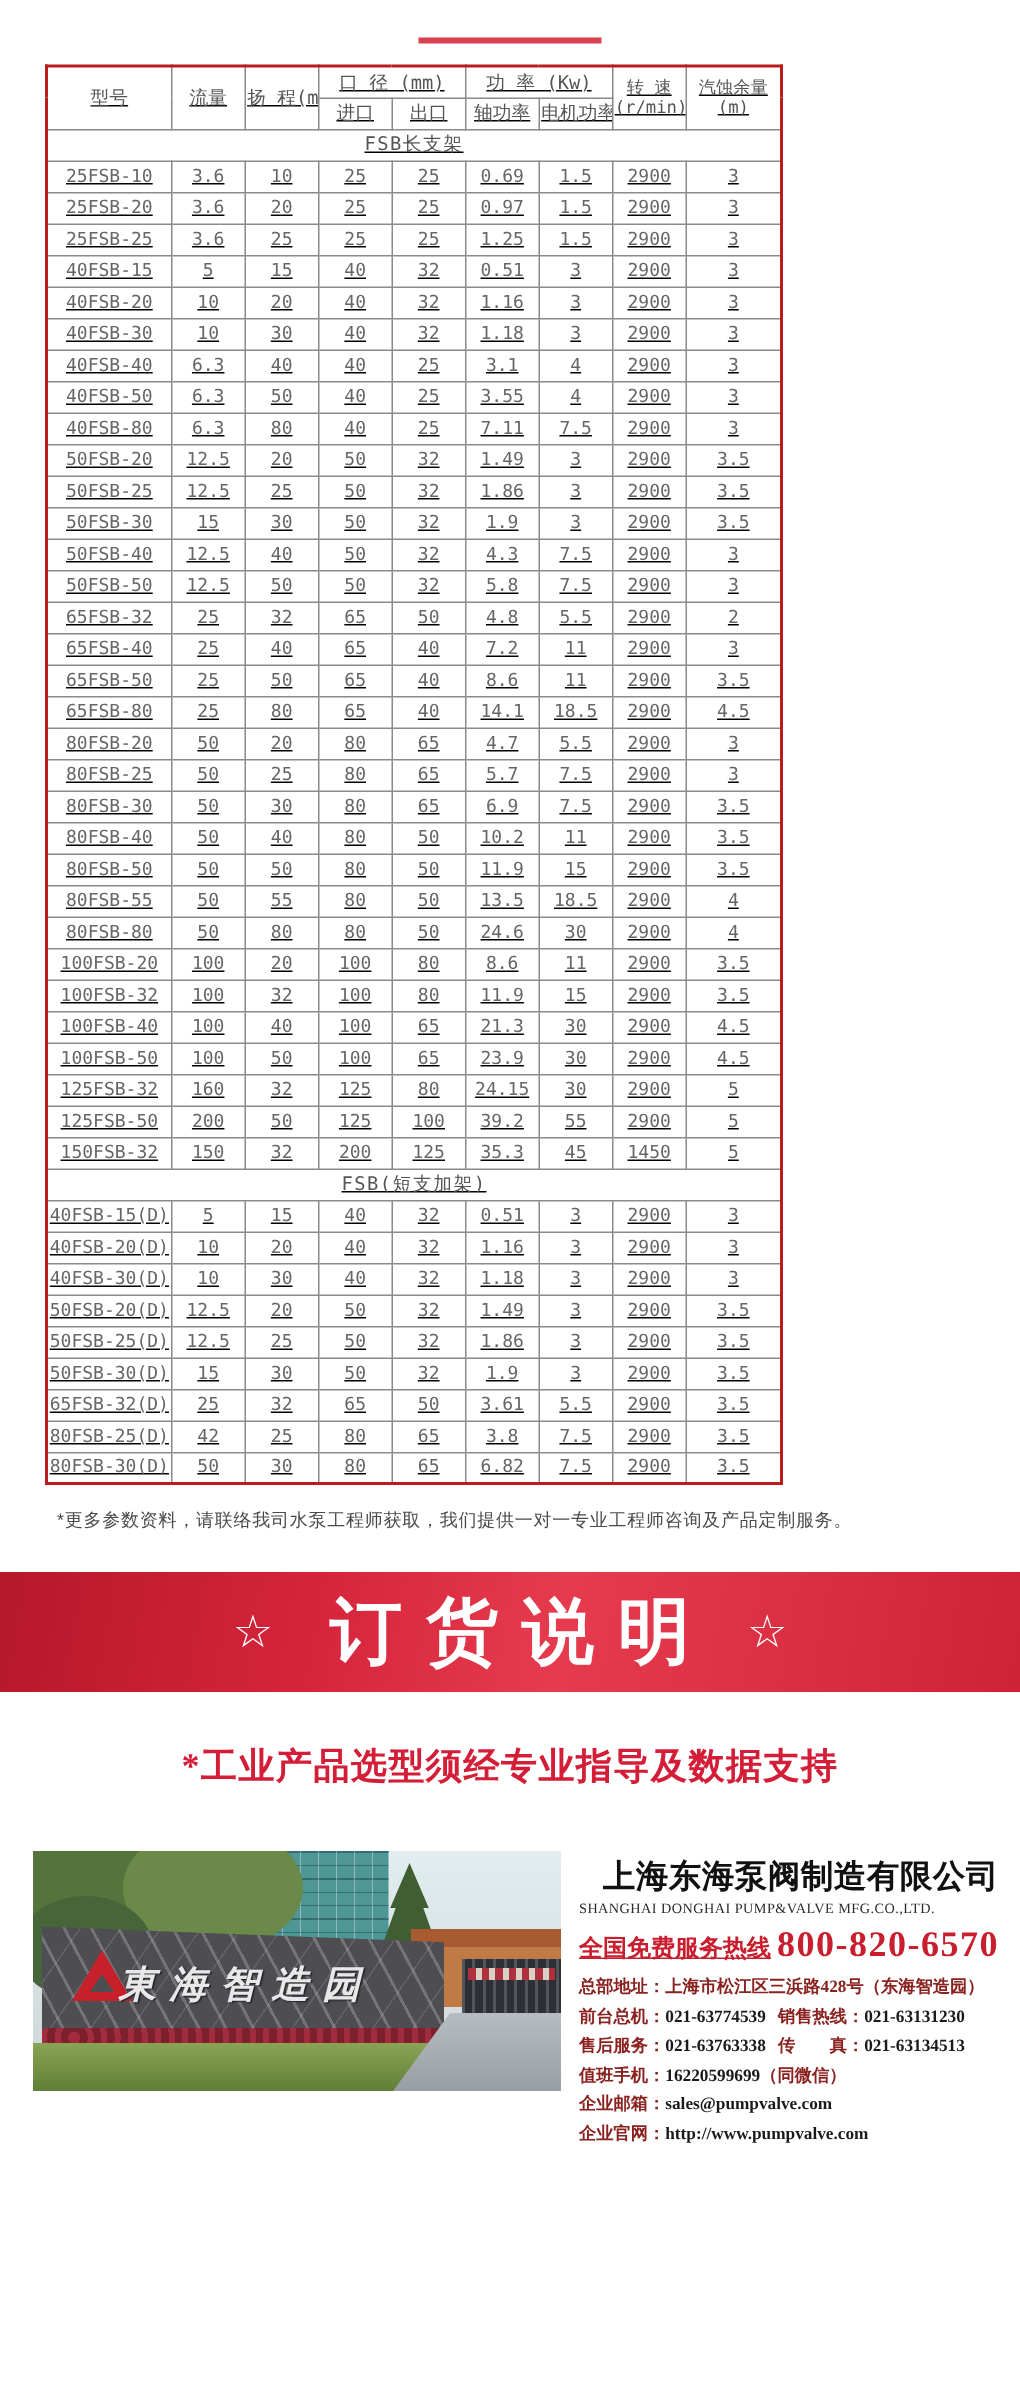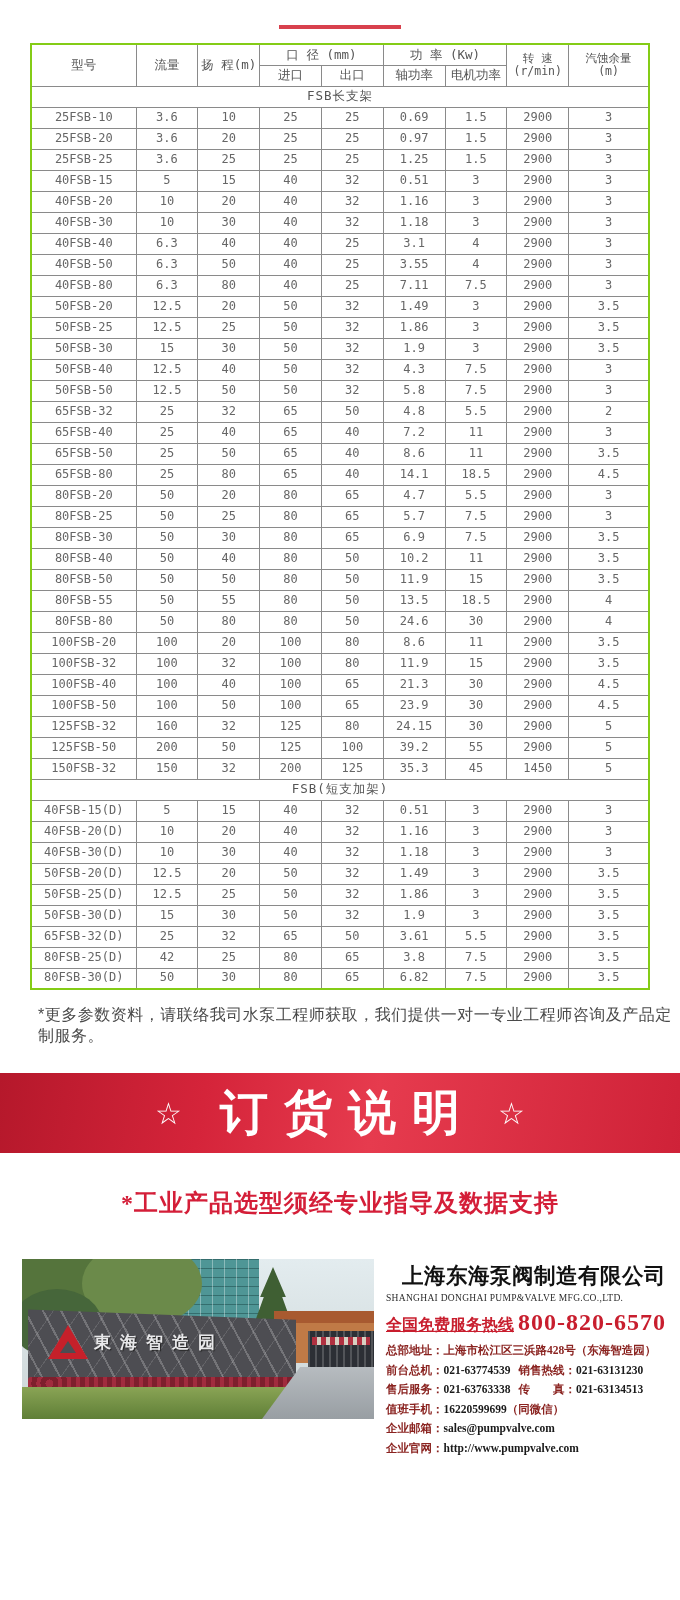--- a/index.html
+++ b/index.html
@@ -6,35 +6,35 @@
   html,body { width:680px; background:#ffffff; font-family:"Liberation Sans", sans-serif; }
   body { height:1600px; overflow:hidden; }
 
   
   .title-wrap { padding-top:16px; text-align:center; }
   .page-title { font-size:34px; font-weight:900; color:#1f1f1f; letter-spacing:5px; }
   .title-underline { width:122px; height:4px; background:#d8414d; margin:9px auto 0; }
 
   
   .table-wrap { margin:14px 30px 0; }
-  table.spec { width:620px; border-collapse:collapse; table-layout:fixed; border:2px solid #84cc16; }
+  table.spec { width:492px; border-collapse:collapse; table-layout:fixed; border:2px solid #b91c1c;text-decoration:underline; }
   table.spec th, table.spec td {
     border:1px solid #8a8a8a;
     text-align:center; vertical-align:middle;
     font-family:"DejaVu Sans Mono","Liberation Sans",sans-serif;
     font-size:12px; color:#666; font-weight:normal;
     height:21px; padding:1px 1px; line-height:1.15;
     overflow:hidden; white-space:nowrap;
   }
   table.spec th { color:#555; font-size:12.5px; }
   .unit-line { display:block; font-size:11.5px; }
   tr.section-row td { color:#555; font-size:12.5px; letter-spacing:1px; }
 
   
-  .footnote { margin:15px 0 0 38px; font-size:16px; color:#4a4a4a; letter-spacing:0.5px; }
+  .footnote { margin:15px 0 0 38px; font-size:12px; color:#4a4a4a; letter-spacing:0.5px; }
 
   
   .banner {
     margin-top:26px; height:80px; width:680px;
     background:linear-gradient(100deg,#b5182b 0%,#d5243a 30%,#e63b4e 55%,#cf2238 100%);
     display:flex; align-items:center; justify-content:center; gap:22px;
   }
   .banner-title { color:#fff; font-size:48px; font-weight:900; letter-spacing:16px; text-indent:16px; }
   .banner .star { color:#fff; font-size:30px; font-weight:400; }
 
@@ -61,22 +61,22 @@
     clip-path:polygon(50% 0,78% 30%,70% 30%,95% 62%,88% 62%,100% 100%,0 100%,12% 62%,5% 62%,30% 30%,22% 30%); }
   .ph-build { left:252px; top:52px; width:100px; height:52px; background:#c07a46;
     background-image:linear-gradient(#a85a30 0 12px,transparent 12px); }
   .ph-gate { left:286px; top:72px; width:66px; height:46px; background:#2c2f35;
     background-image:repeating-linear-gradient(90deg,rgba(255,255,255,.18) 0 2px,transparent 2px 7px); }
   .ph-flag { left:290px; top:78px; width:58px; height:8px; background:repeating-linear-gradient(90deg,#b03040 0 5px,#d8d0c2 5px 9px); }
   .ph-wall { left:6px; top:48px; width:268px; height:80px; background:#4d4d52;
     background-image:repeating-linear-gradient(62deg,rgba(255,255,255,.22) 0 2px,transparent 2px 16px),
                      repeating-linear-gradient(-55deg,rgba(255,255,255,.12) 0 1px,transparent 1px 22px);
     clip-path:polygon(0 3%,100% 16%,100% 100%,0 100%); }
-  .ph-sign-text { left:72px; top:72px; font-size:17px; font-weight:900; color:#e8e8ea;
-    letter-spacing:9px; text-shadow:1px 1px 1px #222; white-space:nowrap; }
+  .ph-sign-text { left:57px; top:72px; font-size:25px; font-weight:900; color:#e8e8ea;
+    letter-spacing:9px; text-shadow:1px 1px 1px #222; white-space:nowrap;font-style:italic; }
   .ph-logo { left:26px; top:66px; width:40px; height:34px; background:#c6202a;
     clip-path:polygon(50% 0,100% 100%,0 100%); }
   .ph-logo-cut { left:38px; top:82px; width:16px; height:12px; background:#4d4d52;
     clip-path:polygon(50% 0,100% 100%,0 100%); }
   .ph-flowers { left:6px; top:118px; width:268px; height:16px; border-radius:3px;
     background:repeating-radial-gradient(circle at 8% 40%,#a12c3e 0 4px,#7e1f2d 4px 9px); }
   .ph-lawn { left:0; top:128px; width:352px; height:32px; background:linear-gradient(#8aa455,#5f7f37); }
   .ph-drive { left:240px; top:108px; width:112px; height:52px; background:linear-gradient(#b7bcc0,#989ea3);
     clip-path:polygon(34% 0,100% 0,100% 100%,0 100%); }
 

